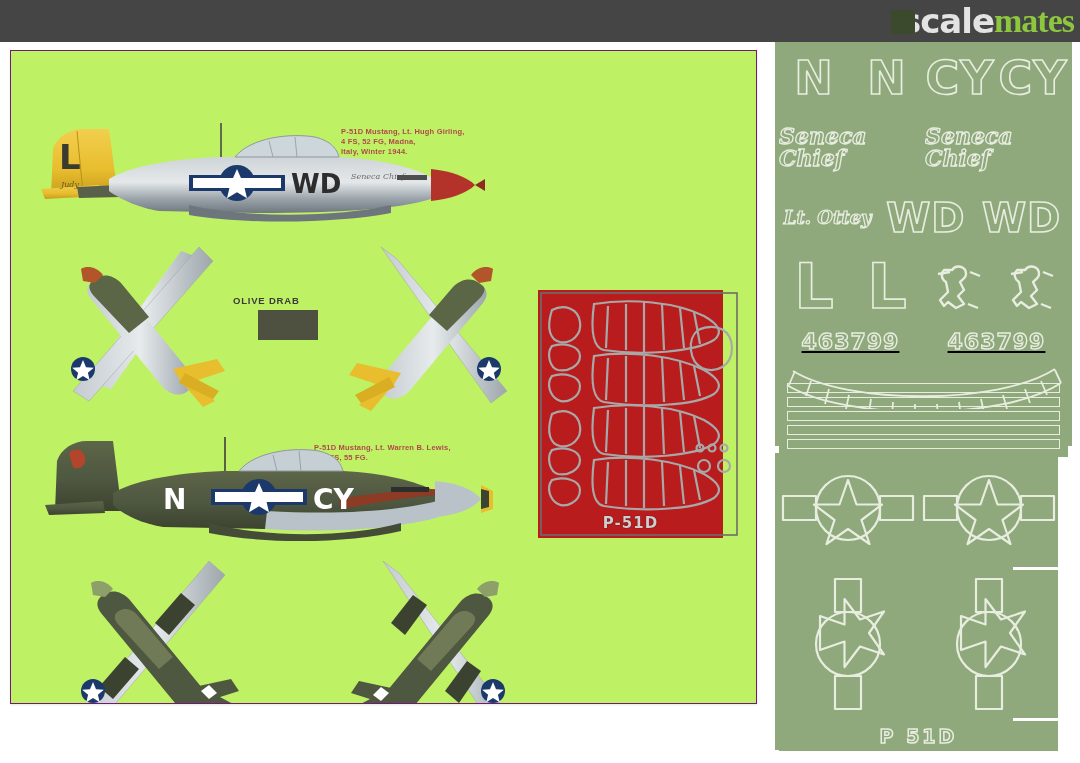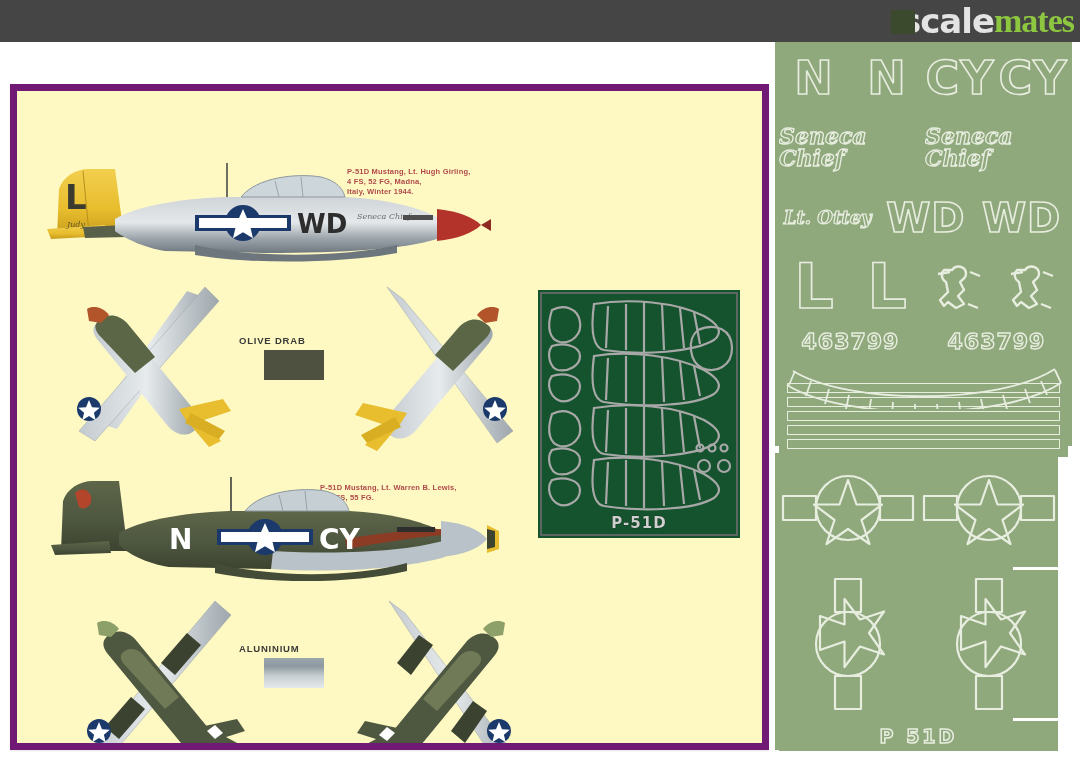--- a/index.html
+++ b/index.html
@@ -26,24 +26,23 @@
   .logo .sc{color:#e3e3e3;}
   .logo .mt{color:#8dc63f;font-family:Liberation Serif, serif;}
   .logo-sq{
     position:absolute;left:-10px;top:8px;width:24px;height:24px;
     background:#3b4a2c;
   }
 
   
   .card{
     position:absolute;left:10px;top:50px;width:745px;height:652px;
-    background:#fef9c3;border:7px solid #701a75;
+    background:#bef264;border:1px solid #701a75;
     box-shadow:0 1px 2px rgba(0,0,0,.10);
     overflow:hidden;
-    margin-top:34px;
   }
 
   .caption{
     position:absolute;font-size:7.5px;line-height:10px;color:#b04a4a;
     font-weight:bold;white-space:pre-line;letter-spacing:.2px;
   }
   .cap1{left:330px;top:76px;}
   .cap2{left:303px;top:392px;}
 
   .swatchblock{position:absolute;text-align:left;}
@@ -55,22 +54,22 @@
   .sw-olive{background:#4e5140;}
   .sw-alu{background:linear-gradient(180deg,#9aa6ac 0%,#8d9aa1 28%,#c6ced2 60%,#e6eaec 100%);}
   .sb1{left:222px;top:244px;width:110px;}
   .sb2{left:222px;top:552px;width:110px;}
 
   
   .art{position:absolute;}
 
   
   .maskblack{
-    position:absolute;left:538px;top:290px;width:202px;height:248px;
-    background:#14532d;
+    position:absolute;left:538px;top:290px;width:185px;height:248px;
+    background:#b91c1c;
   }
   .maskblack .mtitle{
     position:absolute;left:0;right:0;bottom:6px;text-align:center;
     color:#cfcfcf;font-size:15px;font-weight:bold;letter-spacing:1px;
     font-family:"DejaVu Sans", sans-serif;
     text-shadow:0 0 1px #000;
   }
 
   
   .greenpanel{
@@ -321,24 +320,20 @@
       <path d="M64,130 L56,138 L64,144 L72,136 Z" fill="#ffffff"></path>
       <path d="M62,154 L54,162 L62,168 L70,160 Z" fill="#ffffff"></path>
       <circle cx="176" cy="134" r="12" fill="#1b3a6b"></circle>
       <polygon points="176,125 179,132.2 186.8,132.7 180.9,137.8 182.7,145.2 176,141 169.3,145.2 171.1,137.8 165.2,132.7 173,132.2" fill="#ffffff"></polygon>
     </svg>
 
     <div class="swatchblock sb1">
       <div class="lbl">OLIVE DRAB</div>
       <div class="swatch sw-olive"></div>
     </div>
-    <div class="swatchblock sb2">
-      <div class="lbl">ALUNINIUM</div>
-      <div class="swatch sw-alu"></div>
-    </div>
   </div>
 
   <div class="maskblack">
     <svg width="202" height="248" viewBox="0 0 202 248">
       <g fill="none" stroke="#a8a8a8" stroke-width="2.2">
 
         <path d="M14,20 C26,14 40,18 42,32 C44,44 34,54 22,52 C12,50 8,38 14,20 Z"></path>
         <path d="M14,56 C26,52 42,56 42,66 C42,76 30,82 20,80 C12,78 8,64 14,56 Z"></path>
         <path d="M14,86 C26,82 42,86 42,96 C42,108 28,114 20,110 C12,106 8,94 14,86 Z"></path>
 
@@ -428,21 +423,21 @@
         <div class="cell">
           <svg width="52" height="54" viewBox="0 0 52 54">
             <g fill="none" stroke="#e7eddf" stroke-width="2.4" stroke-linejoin="round">
               <path d="M18,10 C22,4 32,6 32,14 C32,18 28,20 26,22 L30,30 L24,36 L30,44 L22,48 L14,42 L10,46 L6,40 L14,32 L12,22 C8,20 6,14 10,10 Z"></path>
               <path d="M4,14 L16,12 M36,12 L46,16 M34,44 L44,48"></path>
             </g>
           </svg>
         </div>
       </div>
 
-      <div class="grow" style="grid-template-columns:1fr 1fr;">
+      <div class="grow" style="grid-template-columns:1fr 1fr;text-decoration:underline;">
         <div class="cell">
             <span class="maskglyph g-serial">463799</span>
           </div>
         <div class="cell">
             <span class="maskglyph g-serial">463799</span>
           </div>
       </div>
 
       <div class="cell" style="display:block;">
         <svg width="289" height="44" viewBox="0 0 289 44" style="display:block;">

